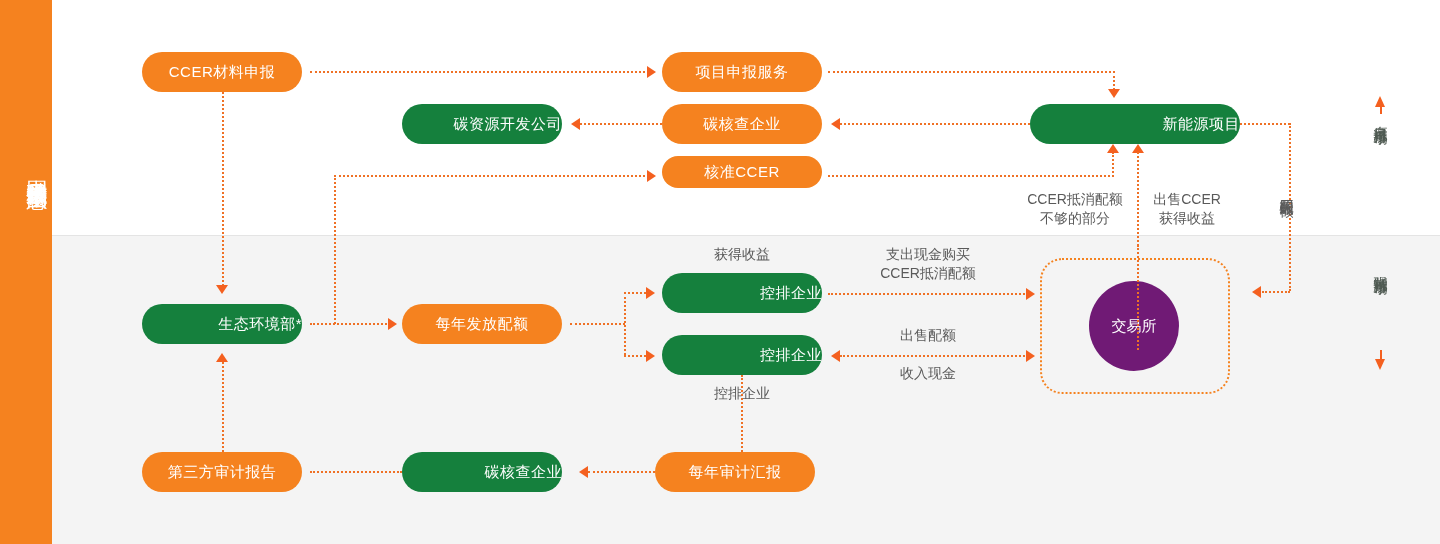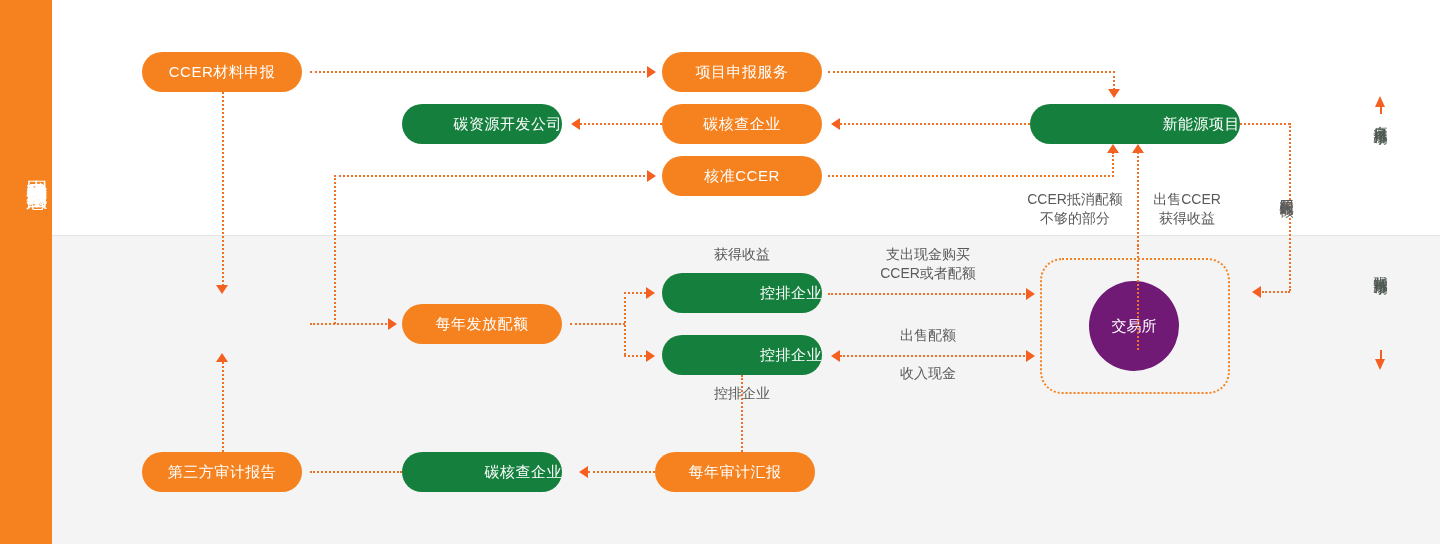--- a/index.html
+++ b/index.html
@@ -89,33 +89,36 @@
     </div>
 
   <div class="pill green" style="left:402px;top:104px;width:160px;height:40px;">
     <span>碳资源开发公司</span>
     </div>
 
   <div class="pill orange" style="left:662px;top:104px;width:160px;height:40px;">
     <span>碳核查企业</span>
     </div>
 
-  <div class="pill orange" style="left:662px;top:156px;width:160px;height:40px;">
+  <div class="pill orange" style="left:662px;top:156px;width:160px;height:32px;">
     <span>核准CCER</span>
     </div>
 
   <div class="pill green" style="left:1030px;top:104px;width:210px;height:40px;">
     <span>新能源项目</span>
     </div>
 
   <div class="dashbox" style="left:1040px;top:258px;width:190px;height:136px;"></div>
   <div class="circle" style="left:1089px;top:281px;width:90px;height:90px;">
     <span>交易所</span>
     </div>
 
+  <div class="pill green" style="left:142px;top:304px;width:160px;height:40px;">
+    <span>生态环境部*</span>
+    </div>
 
   <div class="pill orange" style="left:402px;top:304px;width:160px;height:40px;">
     <span>每年发放配额</span>
     </div>
 
   <div class="pill green" style="left:662px;top:273px;width:160px;height:40px;">
     <span>控排企业</span>
     </div>
 
   <div class="pill green" style="left:662px;top:335px;width:160px;height:40px;">
@@ -200,21 +203,21 @@
   <div class="lbl" style="left:1132px;top:190px;width:110px;">出售CCER
 获得收益</div>
 
   <div class="vlbl" style="left:1278px;top:188px;">购买碳配额</div>
 
   <div class="lbl" style="left:667px;top:245px;width:150px;">获得收益</div>
 
   <div class="lbl" style="left:667px;top:384px;width:150px;">控排企业</div>
 
   <div class="lbl" style="left:853px;top:245px;width:150px;">支出现金购买
-CCER或者配额</div>
+CCER抵消配额</div>
 
   <div class="lbl" style="left:853px;top:326px;width:150px;">出售配额</div>
 
   <div class="lbl" style="left:853px;top:364px;width:150px;">收入现金</div>
 
   <div class="arr arr-u" style="left:1375px;top:96px;border-bottom-width:11px;border-left-width:5px;border-right-width:5px;"></div>
   <div class="v-line" style="left:1380px;top:104px;height:10px;border-left:2px solid #f4601f;"></div>
   <div class="vlbl vlbl-dark" style="left:1372px;top:115px;">自愿减排市场</div>
 
   <div class="vlbl vlbl-dark" style="left:1372px;top:265px;">强制减排市场</div>

